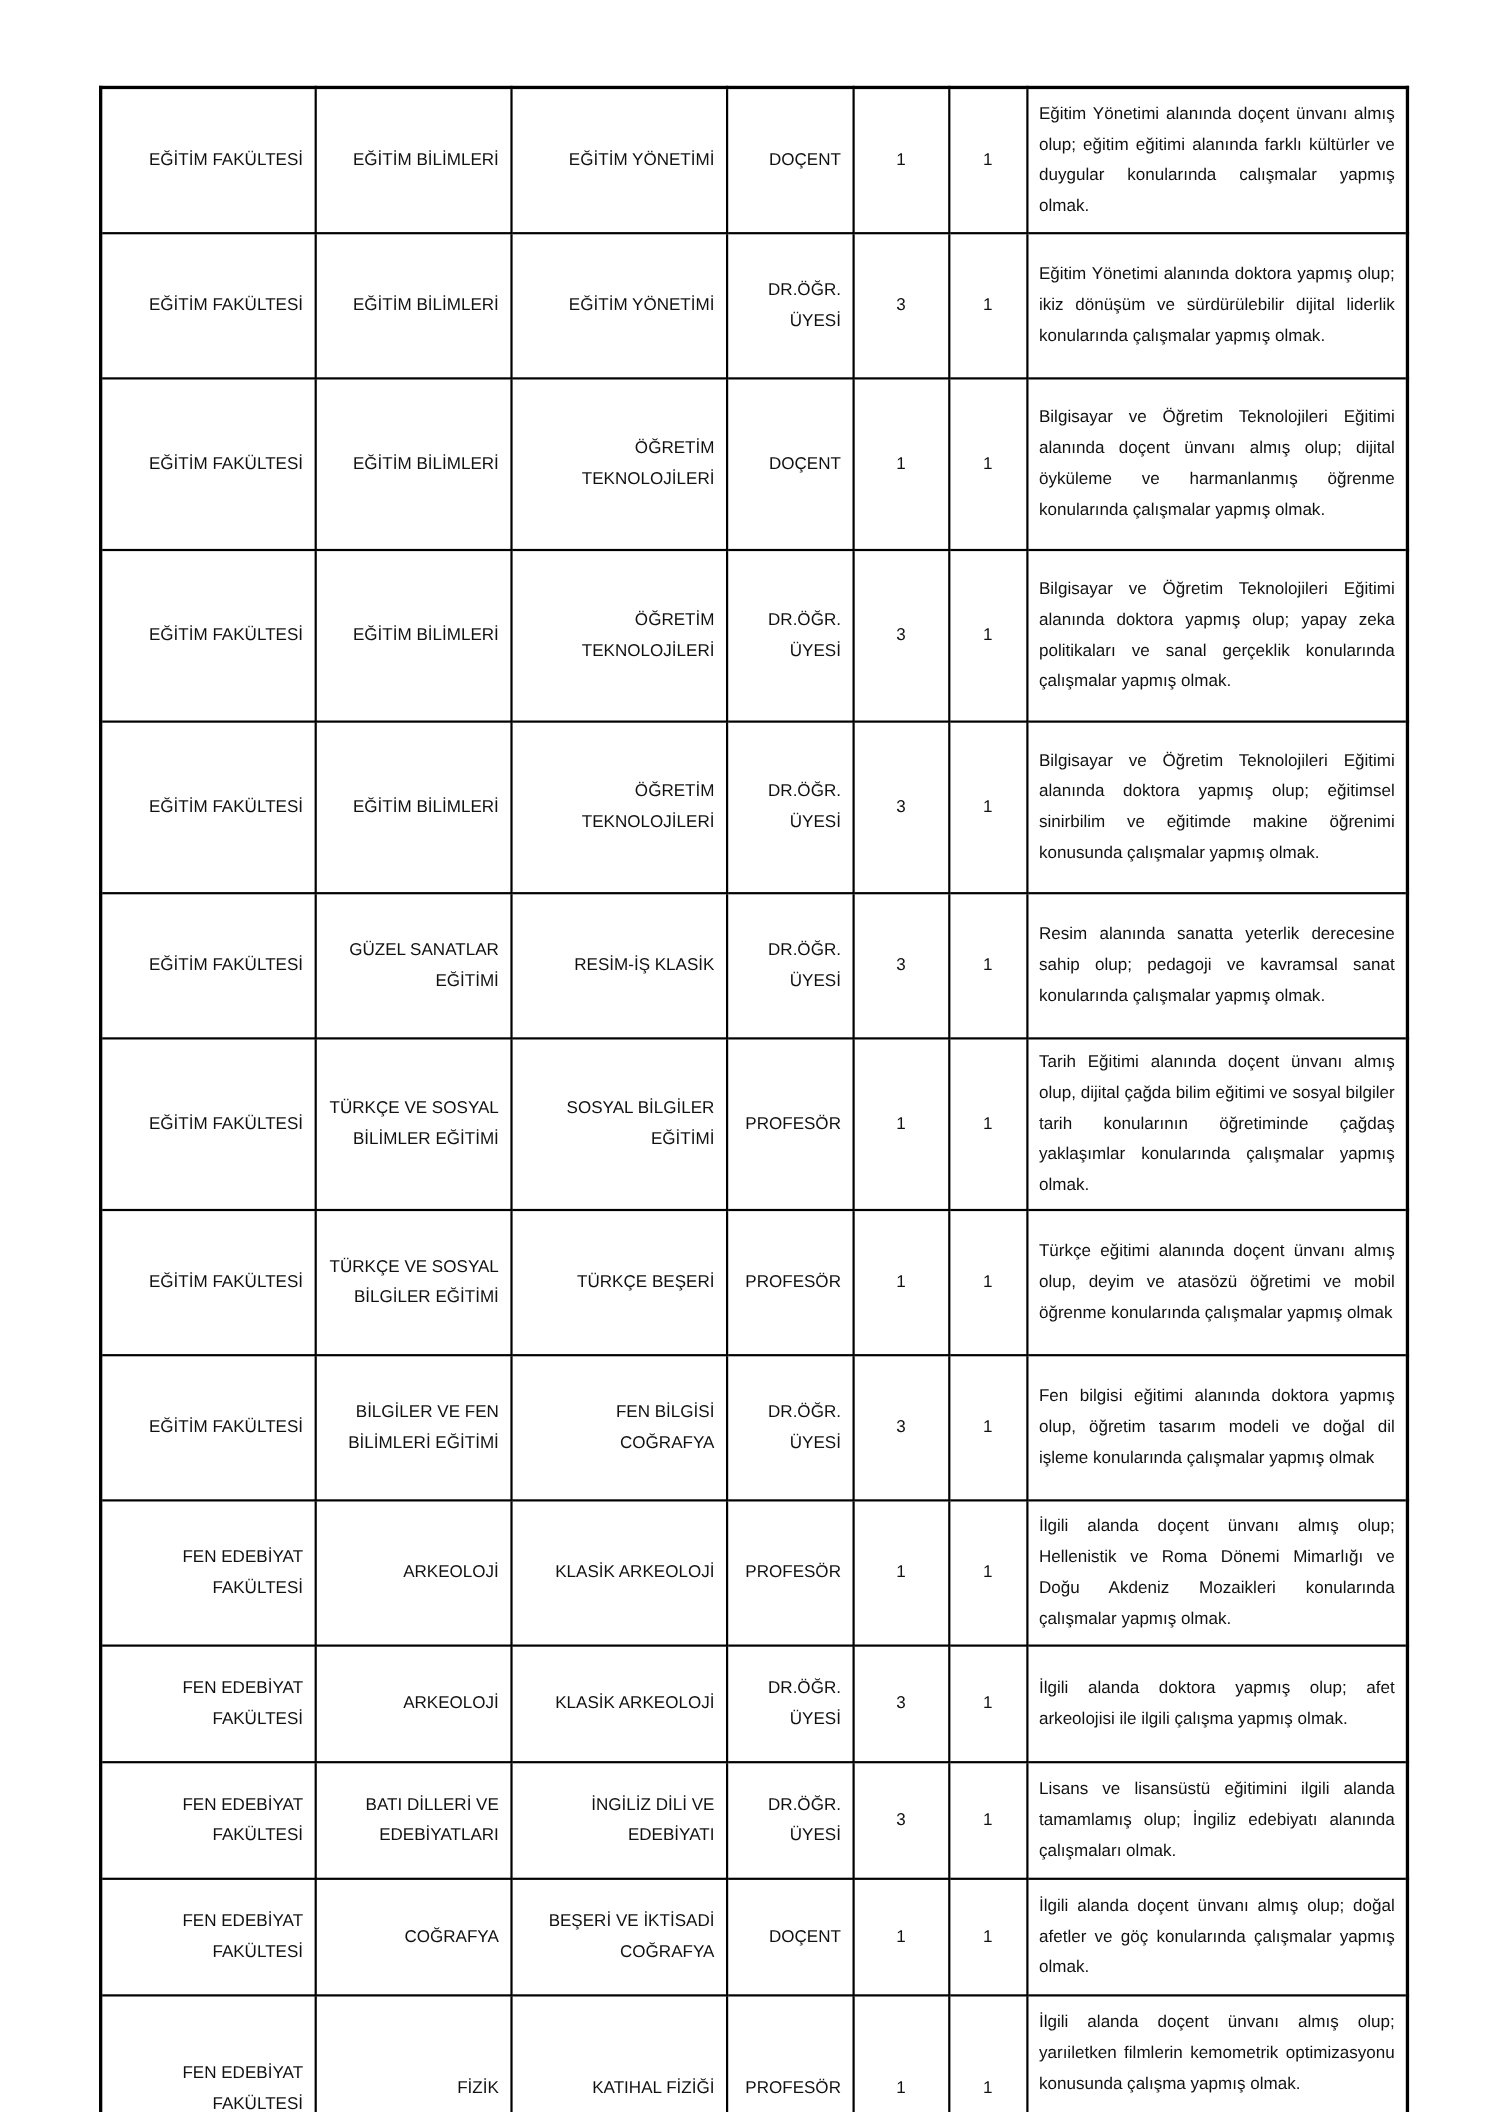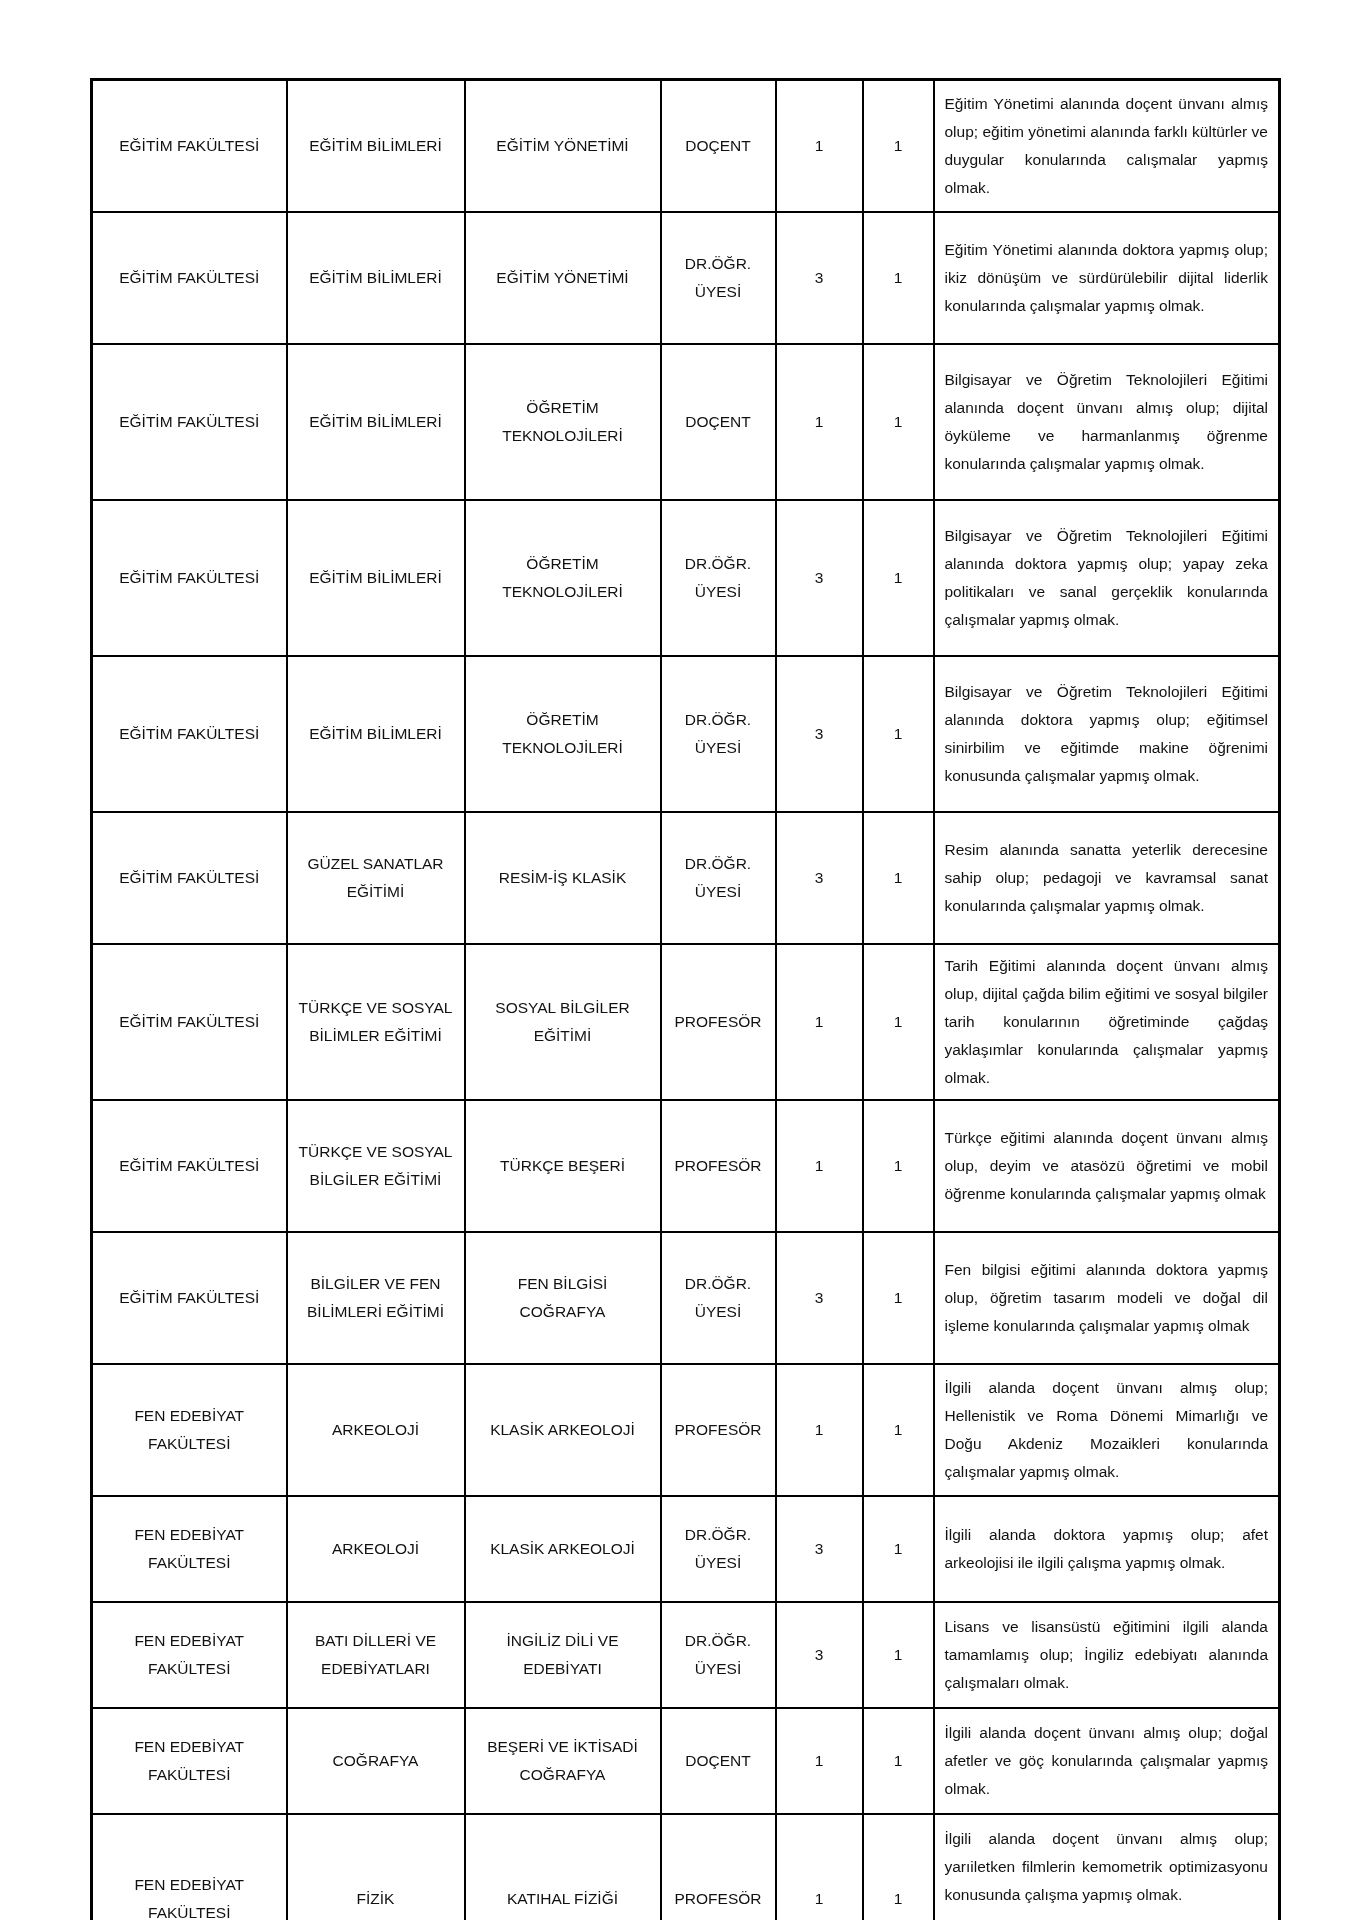--- a/index.html
+++ b/index.html
@@ -32,21 +32,21 @@
   table.postings td {
     border: 2px solid #000000;
     vertical-align: middle;
     font-size: 15.5px;
     line-height: 1.8;
     padding: 6px 10px;
     overflow: hidden;
     word-wrap: break-word;
   }
   td.c-faculty, td.c-dept, td.c-prog, td.c-title {
-    text-align: center;
+    text-align: right;
     padding-left: 12px;
     padding-right: 8px;
   }
   td.c-num1, td.c-num2 {
     text-align: center;
     padding-left: 2px;
     padding-right: 2px;
   }
   td.c-desc {
     text-align: justify;
@@ -76,21 +76,21 @@
       <col style="width:346px">
     </colgroup>
     <tbody>
   <tr class="h4">
     <td class="c-faculty">EĞİTİM FAKÜLTESİ</td>
     <td class="c-dept">EĞİTİM BİLİMLERİ</td>
     <td class="c-prog">EĞİTİM YÖNETİMİ</td>
     <td class="c-title">DOÇENT</td>
     <td class="c-num1">1</td>
     <td class="c-num2">1</td>
-    <td class="c-desc">Eğitim Yönetimi alanında doçent ünvanı almış olup; eğitim yönetimi alanında farklı kültürler ve duygular konularında calışmalar yapmış olmak.</td>
+    <td class="c-desc">Eğitim Yönetimi alanında doçent ünvanı almış olup; eğitim eğitimi alanında farklı kültürler ve duygular konularında calışmalar yapmış olmak.</td>
   </tr>
 
   <tr class="h4">
     <td class="c-faculty">EĞİTİM FAKÜLTESİ</td>
     <td class="c-dept">EĞİTİM BİLİMLERİ</td>
     <td class="c-prog">EĞİTİM YÖNETİMİ</td>
     <td class="c-title">DR.ÖĞR. ÜYESİ</td>
     <td class="c-num1">3</td>
     <td class="c-num2">1</td>
     <td class="c-desc">Eğitim Yönetimi alanında doktora yapmış olup; ikiz dönüşüm ve sürdürülebilir dijital liderlik konularında çalışmalar yapmış olmak.</td>

